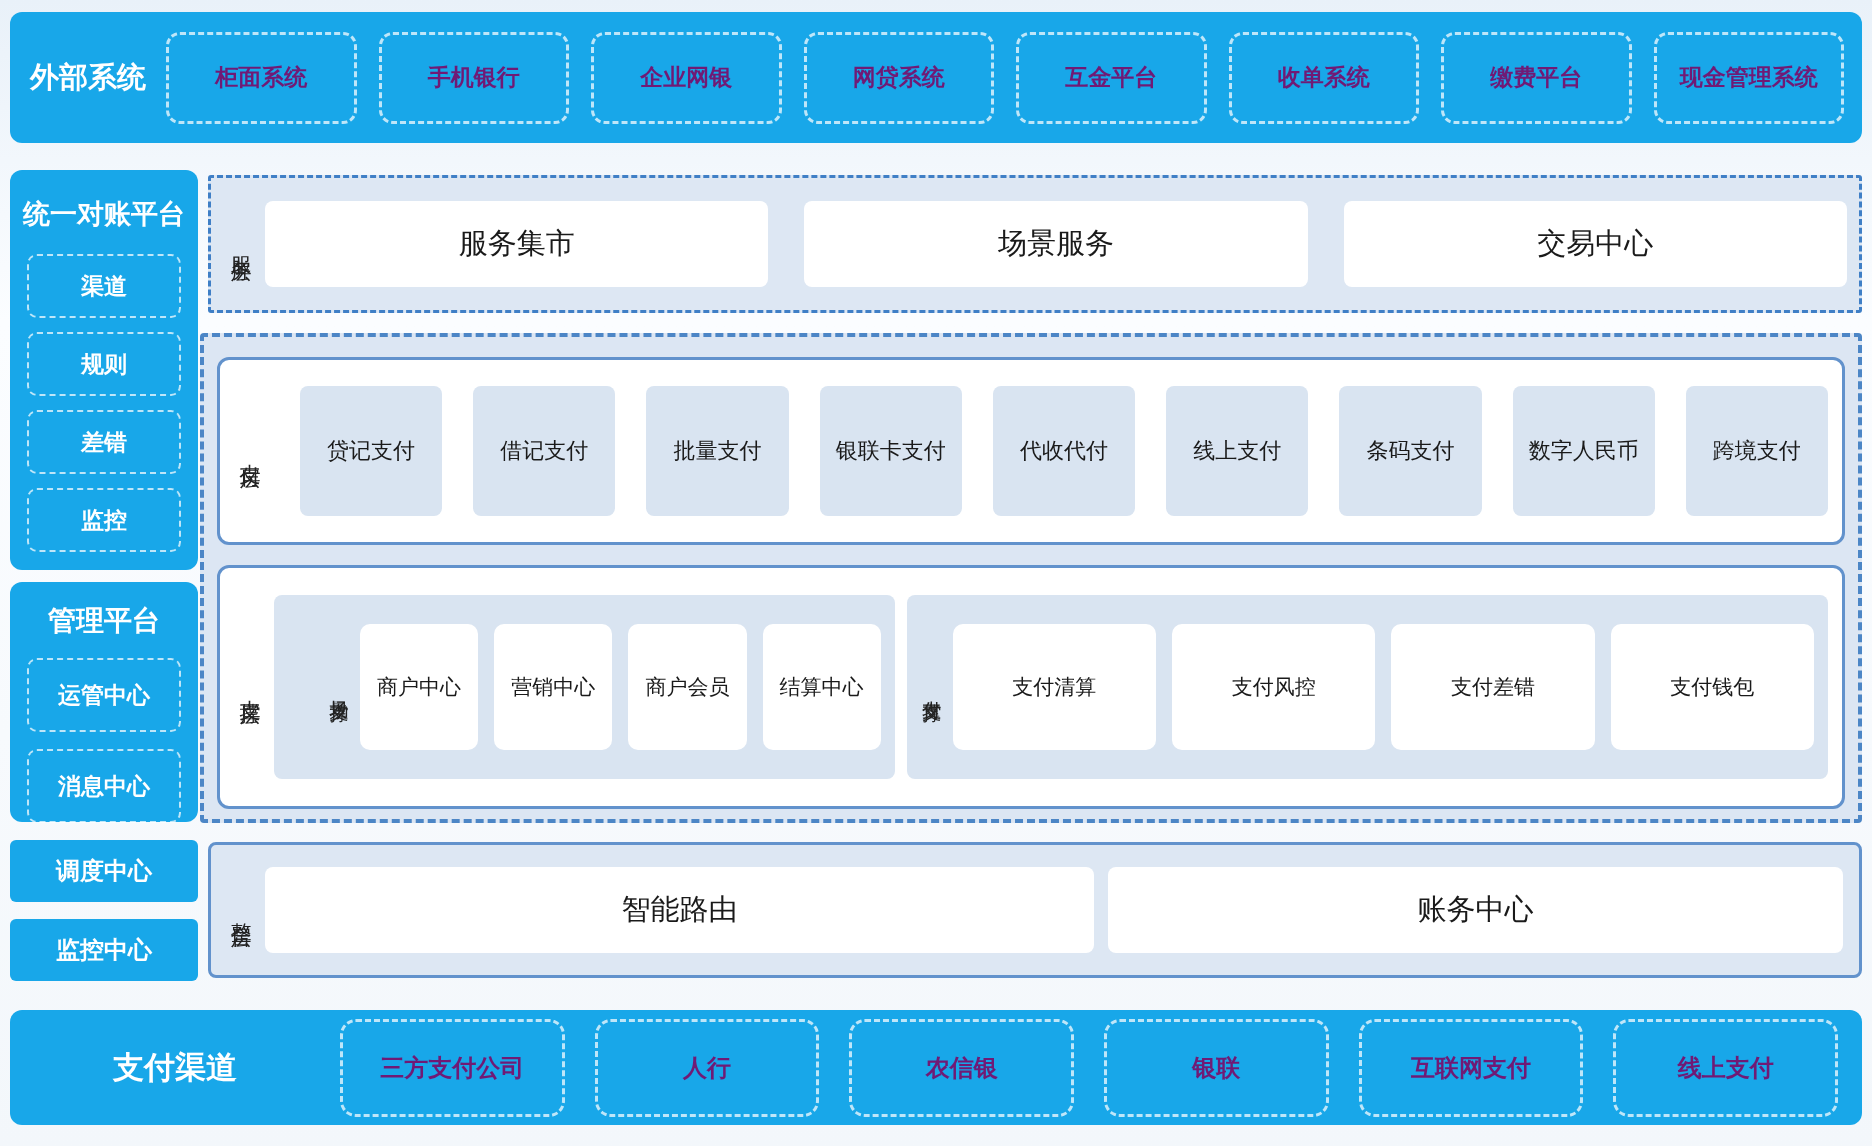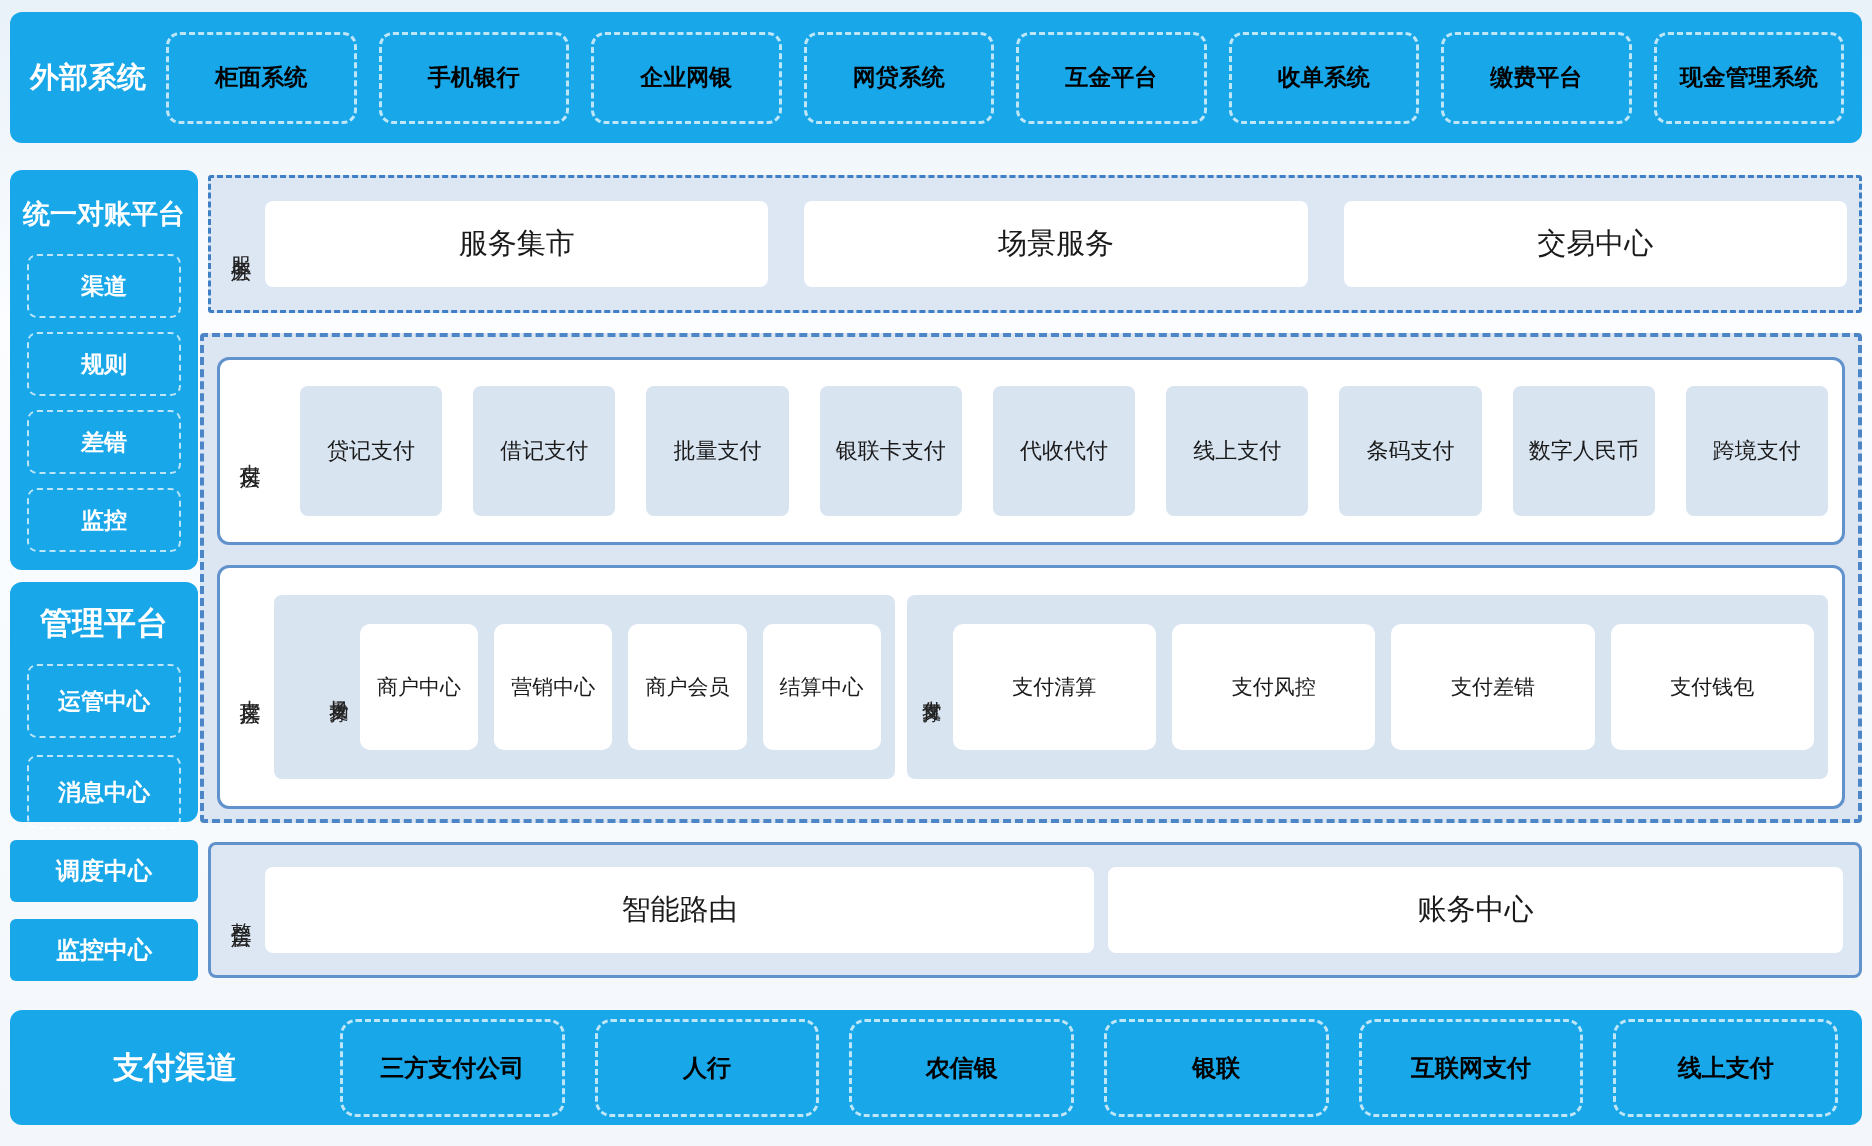--- a/index.html
+++ b/index.html
@@ -23,42 +23,42 @@
     flex:0 0 auto;text-align:center;color:#fff;font-weight:bold;
   }
   .band-top .band-label{width:156px;font-size:29px;}
   .band-bottom .band-label{width:330px;font-size:31px;}
   .band-items{flex:1;display:flex;}
   .band-top .band-items{gap:22px;}
   .band-bottom .band-items{gap:30px;}
   .dash-box{
     flex:1;display:flex;align-items:center;justify-content:center;
     border:3px dashed rgba(255,255,255,.72);
-    color:#000000;font-weight:bold;
+    color:#701a75;font-weight:bold;
   }
   .band-top .dash-box{height:86px;border-radius:14px;font-size:23px;}
   .band-bottom .dash-box{height:92px;border-radius:16px;font-size:24px;}
   
   .side-block{
     position:absolute;left:10px;width:188px;
     background:#18a7e9;border-radius:12px;
     box-sizing:border-box;
   }
   .side-title{color:#fff;font-weight:bold;text-align:center;margin-top:26px;font-size:27px;}
   .side-items{display:flex;flex-direction:column;padding:22px 17px 0 17px;}
   .side-dash{
     display:flex;align-items:center;justify-content:center;
     border:2.5px dashed rgba(255,255,255,.72);border-radius:10px;
     color:#fff;font-weight:bold;font-size:23px;
   }
   .block-recon{top:170px;height:400px;}
   .block-recon .side-items{gap:14px;}
   .block-recon .side-dash{height:60px;}
   .block-mgmt{top:582px;height:240px;}
-  .block-mgmt .side-title{margin-top:20px;font-size:32px;}
+  .block-mgmt .side-title{margin-top:20px;font-size:28px;}
   .block-mgmt .side-items{gap:17px;padding-top:18px;}
   .block-mgmt .side-dash{height:70px;}
   .side-solid{
     position:absolute;left:10px;width:188px;height:62px;
     background:#18a7e9;border-radius:6px;
     display:flex;align-items:center;justify-content:center;
     color:#fff;font-weight:bold;font-size:24px;
   }
   .solid-dispatch{top:840px;}
   .solid-monitor{top:919px;}

